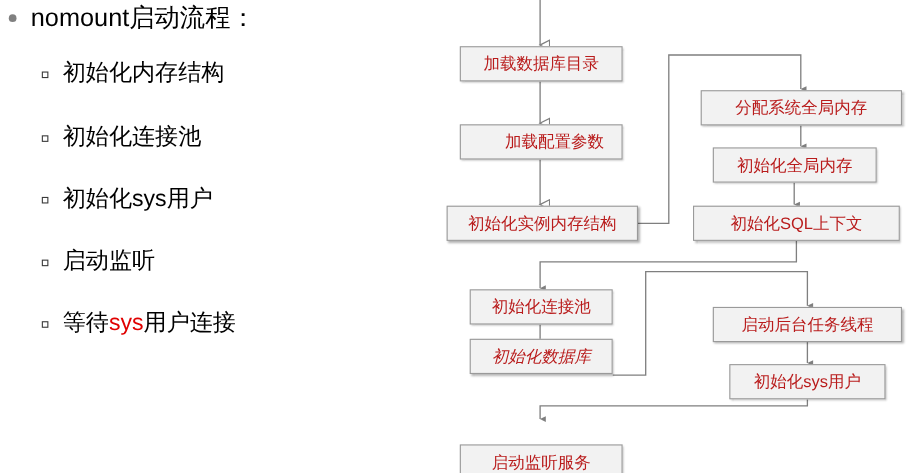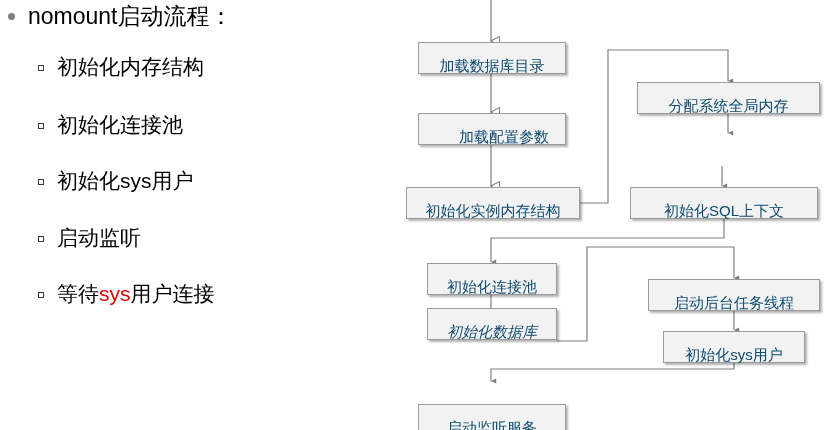--- a/index.html
+++ b/index.html
@@ -83,25 +83,25 @@
     left: 0;
     top: 0;
   }
   .fbox {
     position: absolute;
     box-sizing: border-box;
     background: #f2f2f2;
     border: 1px solid #9a9a9a;
     box-shadow: 1.5px 1.5px 2px rgba(0,0,0,0.30);
     display: flex;
-    align-items: flex-end;
+    align-items: center;
     justify-content: center;
     font-size: 15px;
     line-height: 1;
-    color: #0c4a6e;
+    color: #b91c1c;
     white-space: nowrap;
   }
 </style>
 </head>
 <body>
 
 <div id="outline">
 
   <div class="lvl1">
     <span class="lvl1-bullet"></span>
@@ -181,20 +181,23 @@
   </div>
 
   <div class="fbox" style="left:406px; top:187px; width:174px; height:32px;">
     <span>初始化实例内存结构</span>
   </div>
 
   <div class="fbox" style="left:637px; top:82px;  width:183px; height:32px;">
     <span>分配系统全局内存</span>
   </div>
 
+  <div class="fbox" style="left:648px; top:134px; width:149px; height:32px;">
+    <span>初始化全局内存</span>
+  </div>
 
   <div class="fbox" style="left:630px; top:187px; width:188px; height:32px;">
     <span>初始化SQL上下文</span>
   </div>
 
   <div class="fbox" style="left:427px; top:263px; width:130px; height:32px;">
     <span>初始化连接池</span>
   </div>
 
   <div class="fbox" style="left:427px; top:308px; width:130px; height:32px;font-style:italic;">

